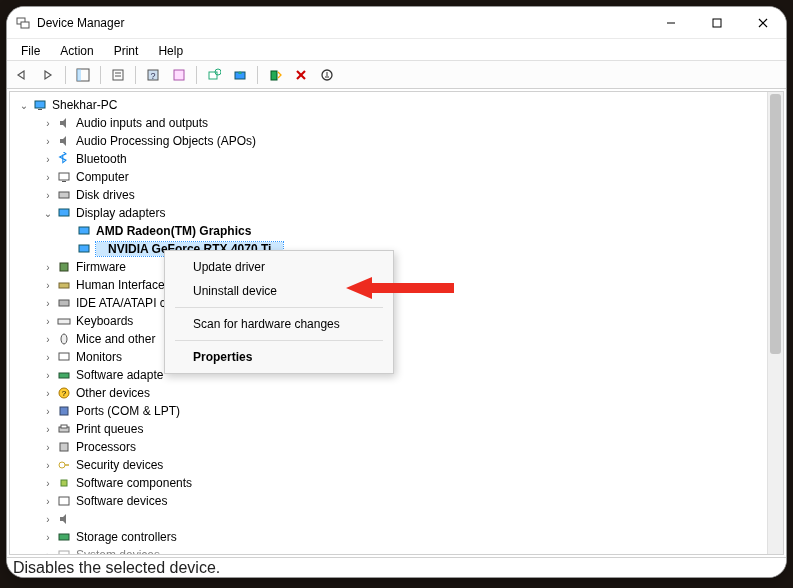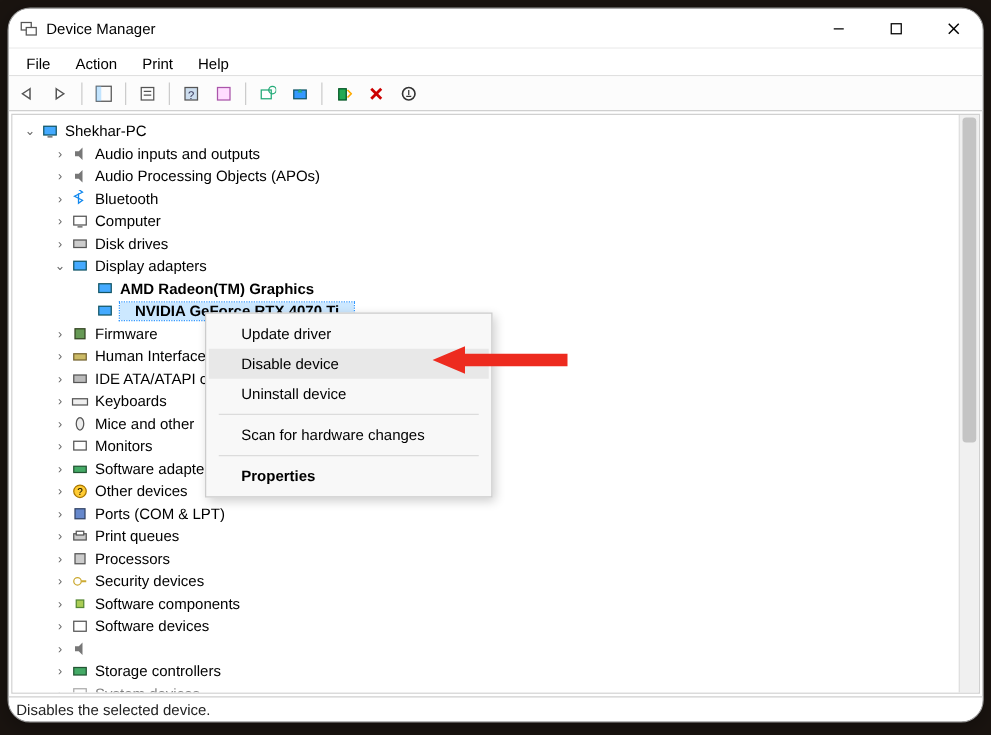--- a/index.html
+++ b/index.html
@@ -127,21 +127,21 @@
     outline: 1px dotted #3399ff;
     padding: 0 12px;
   }
   
   .statusbar {
     height: 20px;
     border-top:1px solid #d0d0d0;
     padding: 0 6px;
     display:flex;
     align-items:center;
-    font-size:12px;
+    font-size:16px;
     background:#fff;
     color:#222;
   }
   
   .context-menu {
     position:absolute;
     left: 164px;
     top: 250px;
     width: 230px;
     background:#f8f8f8;
@@ -533,21 +533,20 @@
   </div>
 
   <div class="statusbar">
     <span>Disables the selected device.</span>
   </div>
 
 </div>
 
 <div class="context-menu">
   <div class="cm-item">Update driver</div>
-  <div class="cm-item hover">Disable device</div>
   <div class="cm-item">Uninstall device</div>
   <div class="cm-sep"></div>
   <div class="cm-item">Scan for hardware changes</div>
   <div class="cm-sep"></div>
   <div class="cm-item bold">Properties</div>
 </div>
 
 <div class="arrow">
   <svg width="110" height="26">
     <polygon points="0,13 26,2 26,8 108,8 108,18 26,18 26,24" fill="#ed2b1f"></polygon>

